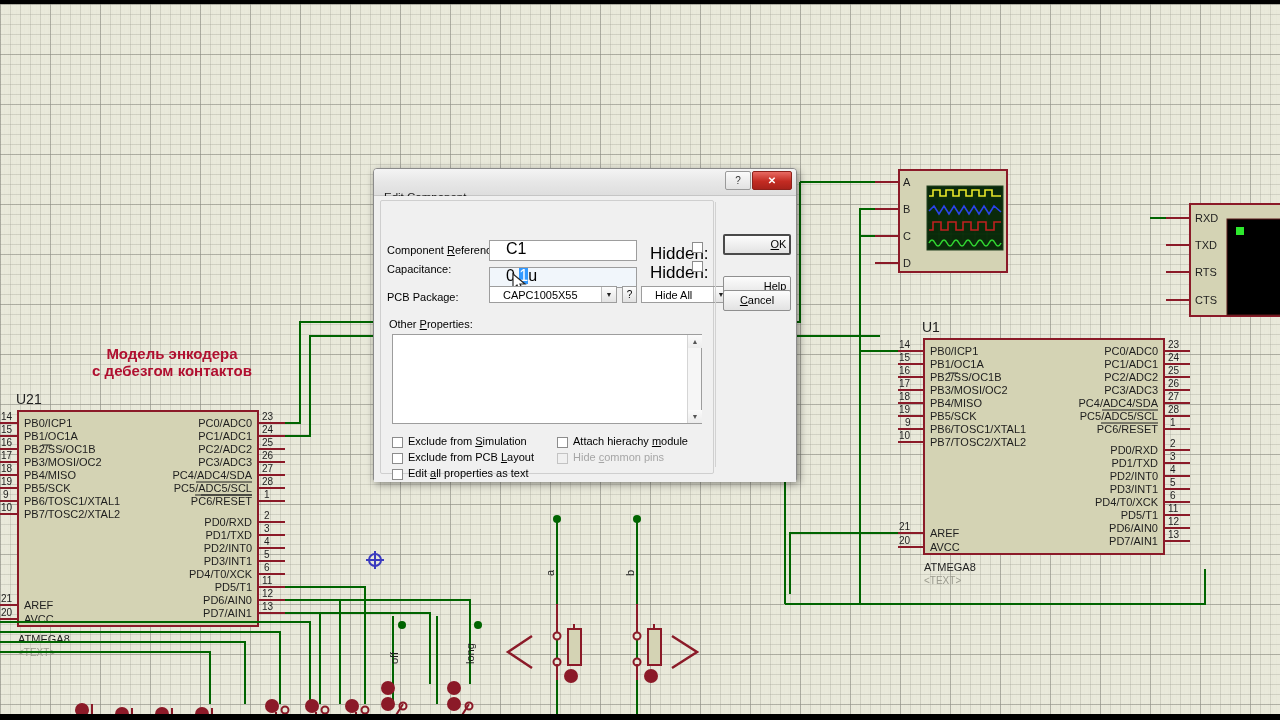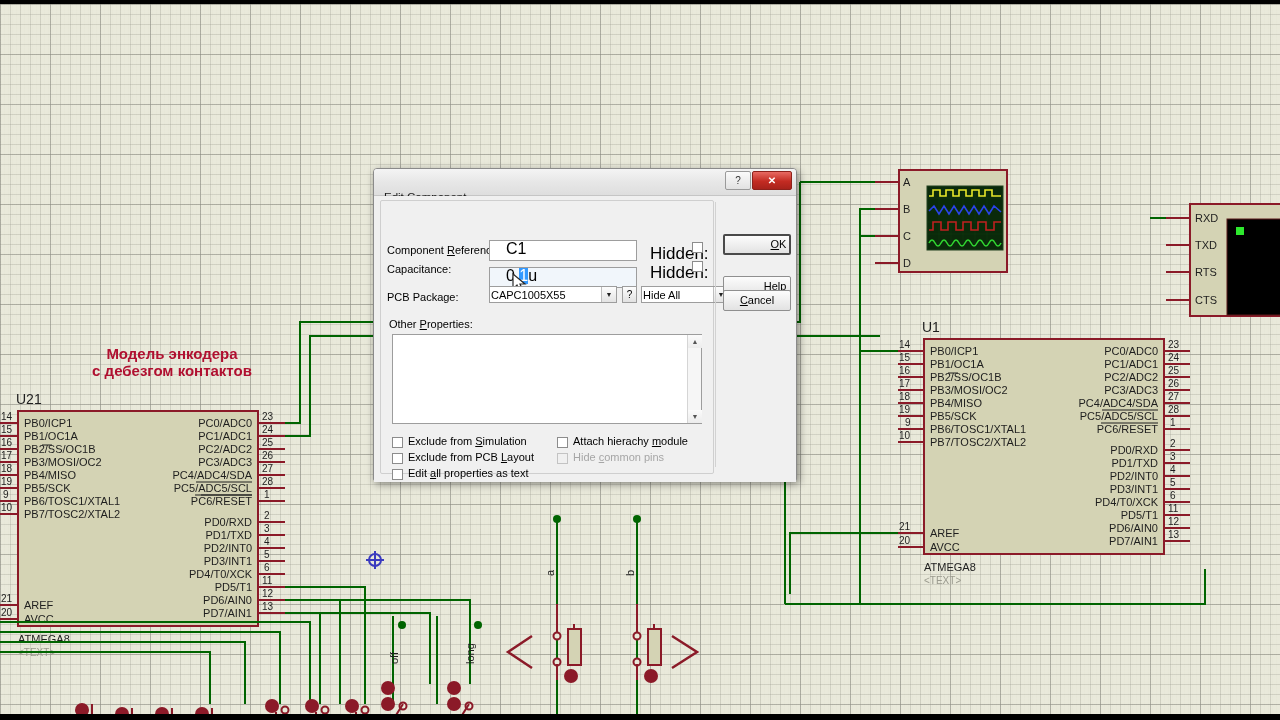--- a/index.html
+++ b/index.html
@@ -101,21 +101,21 @@
   .txtinput.focused { background:#f1f6fb; }
   .sel { background: #3399ff; color: #fff; }
   .cbox {
     position: absolute; width: 11px; height: 11px;
     background: #fff; border: 1px solid #8c8c8c;
   }
   .cbox.dis { background:#f0f0f0; border-color:#c3c3c3; }
   .hidden-lbl { position:absolute; font-size:17px; }
   .combo {
     position:absolute; height:17px; background:#fff;
-    border:1px solid #9d9d9d; font-size:11px; padding:1px 1px; line-height:14px;
+    border:1px solid #9d9d9d; font-size:11px; padding:1px 13px; line-height:14px;
   }
   .combo .arrow {
     position:absolute; right:0; top:0; width:15px; height:15px;
     background: linear-gradient(to bottom,#fdfdfd,#e3e3e3);
     border-left:1px solid #bdbdbd;
     text-align:center; font-size:7px; line-height:15px; color:#222;
   }
   .qbtn {
     position:absolute; width:15px; height:17px;
     background: linear-gradient(to bottom,#fdfdfd,#e2e2e2);

